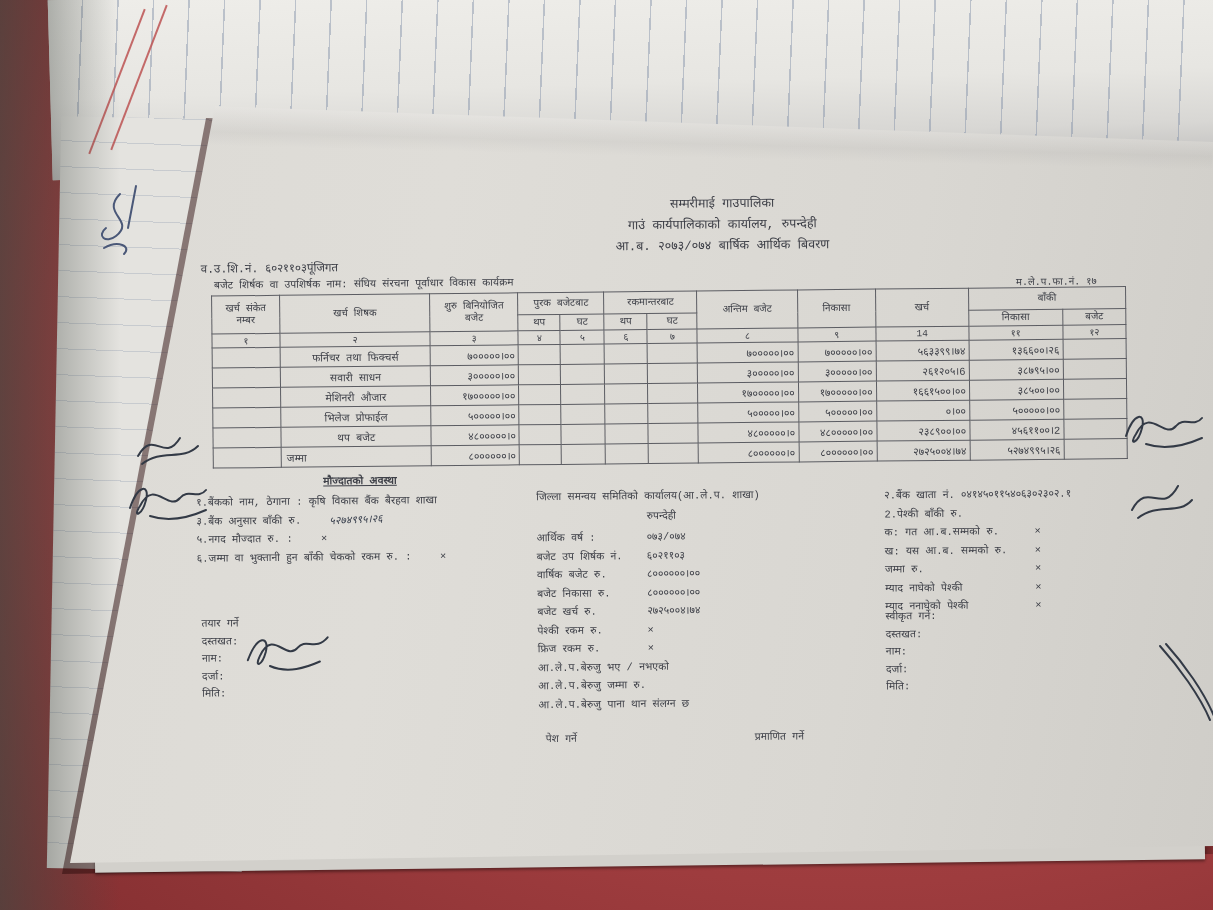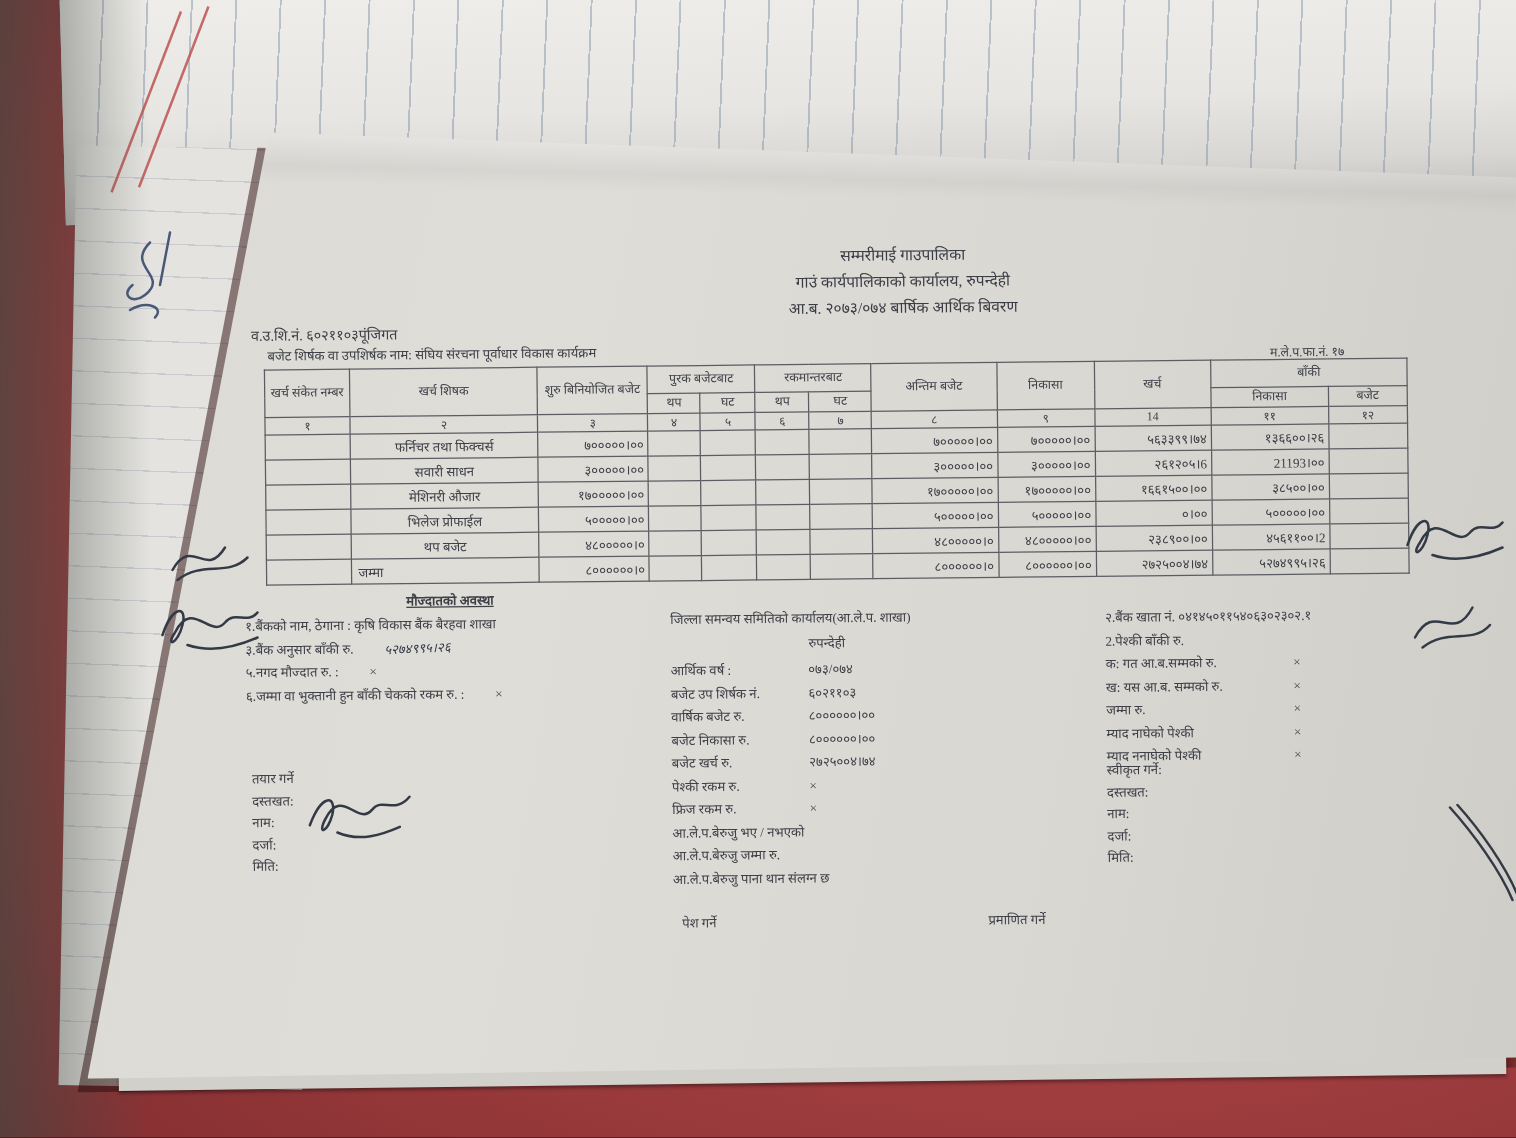--- a/index.html
+++ b/index.html
@@ -1,18 +1,18 @@
 <!DOCTYPE html>
 <html><head>
 <meta charset="utf-8">
 <style>
   html,body{margin:0;padding:0;background:#4a1518;}
   .scene{position:relative;width:1213px;height:910px;overflow:hidden;
     background:radial-gradient(1400px 950px at 70% 45%, #b24c4a 0%, #9e3c3e 50%, #7c2b2d 88%, #5f1e22 100%);
-    font-family:Liberation Serif, serif;}
+    font-family:Liberation Mono, monospace;}
   .left-shadow{position:absolute;left:0;top:0;width:120px;height:910px;
     background:linear-gradient(to right, rgba(66,72,66,.65), rgba(66,72,66,.28) 55%, transparent);}
   .ruled-top{position:absolute;left:50px;top:-16px;width:1165px;height:180px;transform:rotate(-1.6deg);
     background-color:#e8e7e3;
     background-image:repeating-linear-gradient(94deg, transparent 0 34px, rgba(125,140,165,.45) 34px 35.5px),
       linear-gradient(to bottom,#eeede9 0%,#e7e6e2 55%,#d8d7d4 85%,#c8c7c5 100%);}
   .ruled-left{position:absolute;left:54px;top:118px;width:195px;height:752px;transform:rotate(1.1deg);
     background-color:#e4e3df;
     background-image:repeating-linear-gradient(1deg, transparent 0 25px, rgba(125,140,165,.28) 25px 26px);}
   .red-line{position:absolute;width:2px;height:155px;background:rgba(188,82,82,.85);transform:rotate(21deg);}
@@ -46,21 +46,21 @@
   .handwritten{display:inline-block;font-style:italic;color:#343b49;transform:rotate(-2deg);}
   .district-block{position:absolute;left:536px;top:487px;width:350px;font-size:10.5px;line-height:18.5px;}
   .district-block .d-title{margin-bottom:1px;}
   .district-block .d-sub{width:250px;text-align:center;margin-bottom:3px;}
   .district-block .label{display:inline-block;min-width:110px;}
   .right-block{position:absolute;left:884px;top:489px;font-size:10.5px;line-height:18.5px;}
   .right-block .label{display:inline-block;min-width:150px;}
   .approval-block{position:absolute;left:884px;top:611px;font-size:10.5px;line-height:17.5px;}
   .prepare-block{position:absolute;left:200px;top:611px;font-size:10.5px;line-height:17.5px;}
   .submit-label{position:absolute;left:543px;top:730px;font-size:10.5px;}
-  .certify-label{position:absolute;left:788px;top:730px;font-size:10.5px;}
+  .certify-label{position:absolute;left:752px;top:730px;font-size:10.5px;}
   .sig{position:absolute;}
   .sig path{fill:none;stroke:#333a46;stroke-width:2;stroke-linecap:round;}
   .sig.blue path{stroke:#4a5878;}
 </style>
 </head>
 <body>
 
 <div class="scene">
 
   <div class="ruled-top"></div>
@@ -152,21 +152,21 @@
           <td></td>
           <td class="title-cell">सवारी साधन</td>
           <td class="amount">३०००००।००</td>
           <td></td>
           <td></td>
           <td></td>
           <td></td>
           <td class="amount">३०००००।००</td>
           <td class="amount">३०००००।००</td>
           <td class="amount">२६१२०५।6</td>
-          <td class="amount">21193।००</td>
+          <td class="amount">३८७९५।००</td>
           <td></td>
         </tr>
         <tr class="data">
           <td></td>
           <td class="title-cell">मेशिनरी औजार</td>
           <td class="amount">१७०००००।००</td>
           <td></td>
           <td></td>
           <td></td>
           <td></td>

